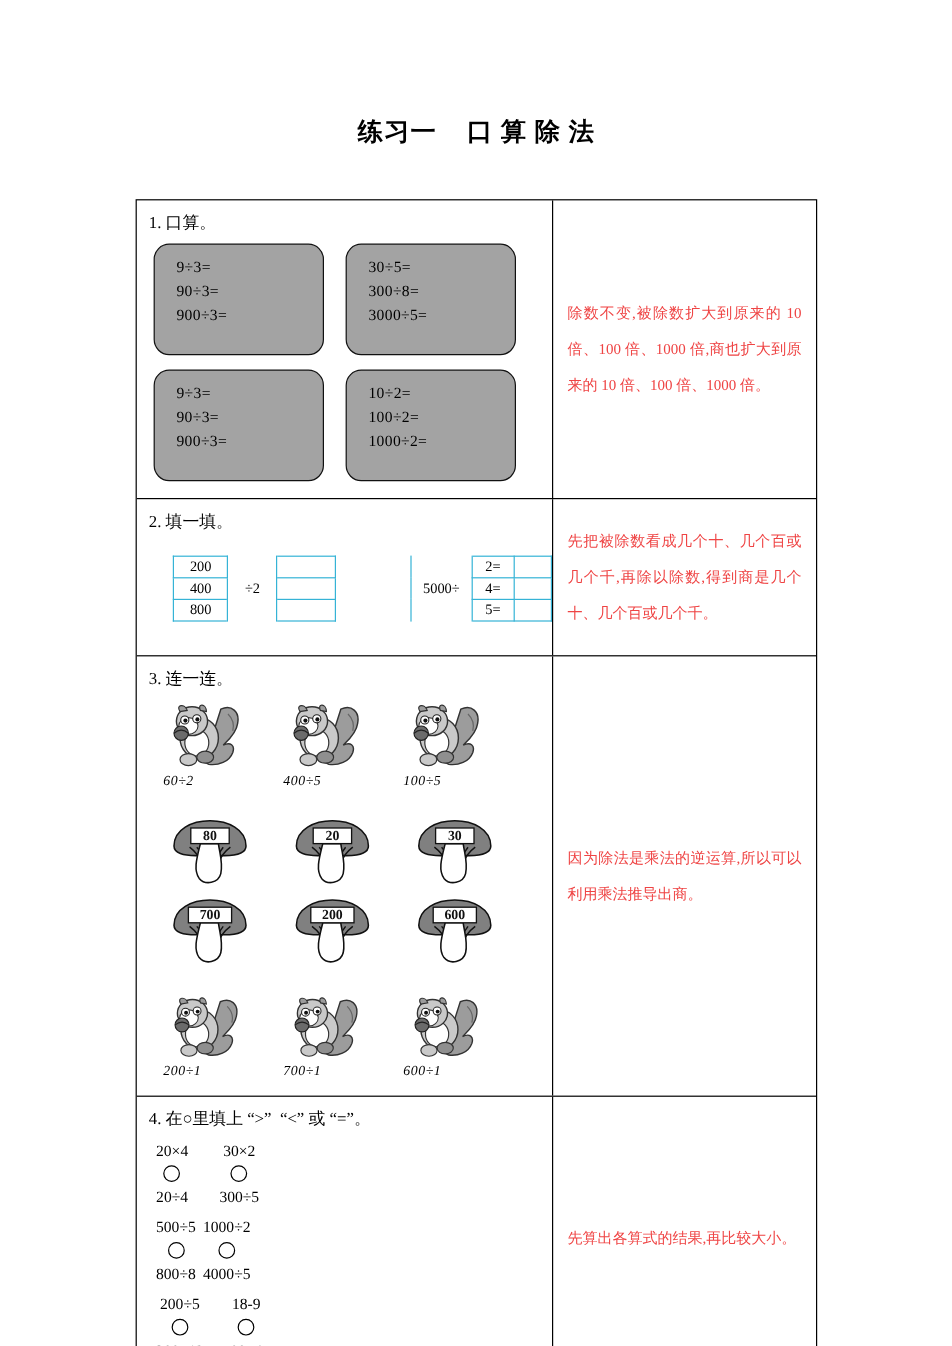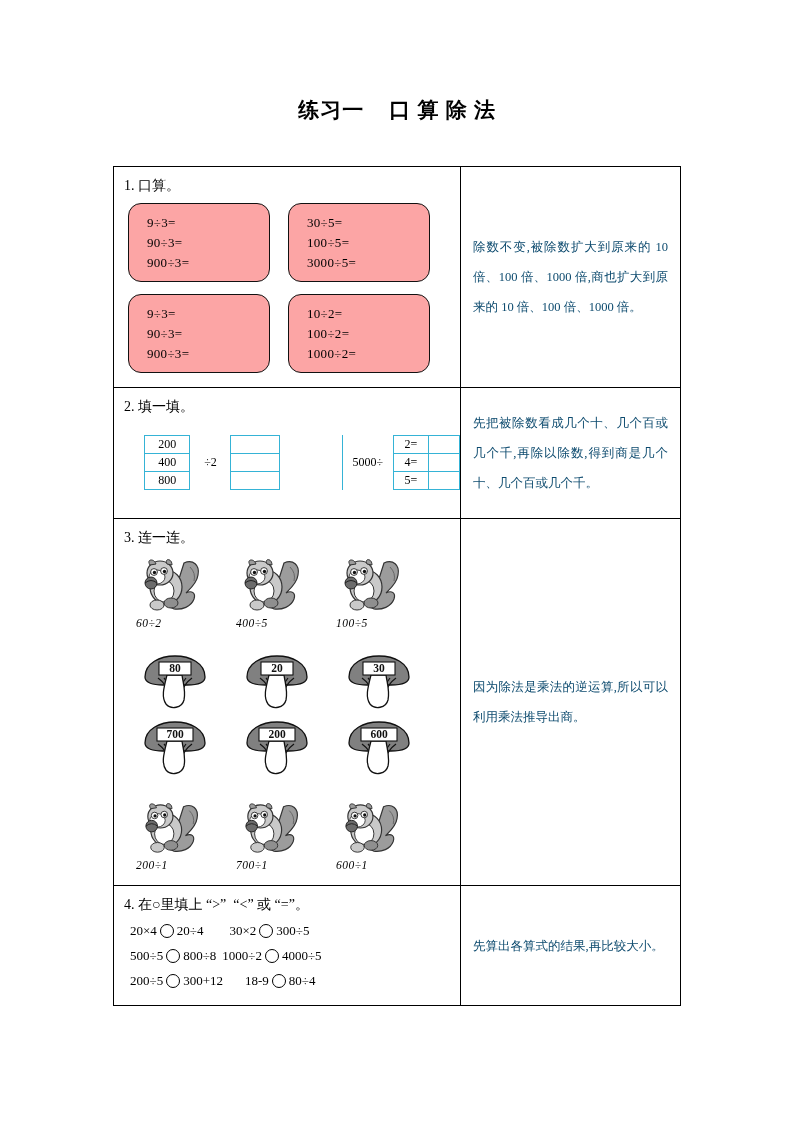--- a/index.html
+++ b/index.html
@@ -65,21 +65,21 @@
     box-sizing: border-box;
     position: relative;
     padding: 0 12px;
     display: flex;
     align-items: center;
   }
 
   .tip {
     font-size: 12.5px;
     line-height: 30px;
-    color: #0c4a6e;
+    color: #ef4444;
     text-align: justify;
     font-family: "Liberation Serif", "DejaVu Serif", serif;
   }
 
   .q-head {
     font-size: 14px;
     padding: 10px 0 2px 10px;
     font-family: "Liberation Serif", "DejaVu Serif", serif;
     white-space: pre;
   }
@@ -89,26 +89,26 @@
     padding: 6px 0 14px 14px;
   }
   .box-grid {
     display: flex;
     flex-wrap: wrap;
     gap: 12px 18px;
     width: 318px;
   }
   .rbox {
     width: 142px;
-    height: 79px;
+    height: 93px;
     border: 1.6px solid #111;
     border-radius: 13px;
     box-sizing: border-box;
     padding: 9px 0 0 18px;
-    background: #fca5a5;
+    background: #a3a3a3;
   }
   .rbox div {
     font-size: 13px;
     line-height: 20px;
     letter-spacing: 0.3px;
     white-space: pre;
   }
 
   
   .sec2-body {
@@ -182,21 +182,21 @@
   .cmp-expr { white-space: pre; }
   .circ {
     display: inline-block;
     width: 12px;
     height: 12px;
     border: 1.3px solid #000;
     border-radius: 50%;
     margin: 0 3px;
     vertical-align: -1px;
   }
-  .cmp-pair { display: inline-flex; align-items: center; }
+  .cmp-pair { display: inline-flex; align-items: center; flex-direction: column; }
   .spacer-a { display: inline-block; width: 26px; }
   .spacer-b { display: inline-block; width: 6px; }
   .spacer-c { display: inline-block; width: 22px; }
 </style>
 </head>
 <body>
 
 <div class="page">
 
   <div class="title">练习一    口 算 除 法</div>
@@ -208,21 +208,21 @@
         <div class="q-head">1. 口算。</div>
         <div class="sec1-body">
           <div class="box-grid">
             <div class="rbox">
               <div>9÷3=</div>
               <div>90÷3=</div>
               <div>900÷3=</div>
             </div>
             <div class="rbox">
               <div>30÷5=</div>
-              <div>100÷5=</div>
+              <div>300÷8=</div>
               <div>3000÷5=</div>
             </div>
             <div class="rbox">
               <div>9÷3=</div>
               <div>90÷3=</div>
               <div>900÷3=</div>
             </div>
             <div class="rbox">
               <div>10÷2=</div>
               <div>100÷2=</div>

